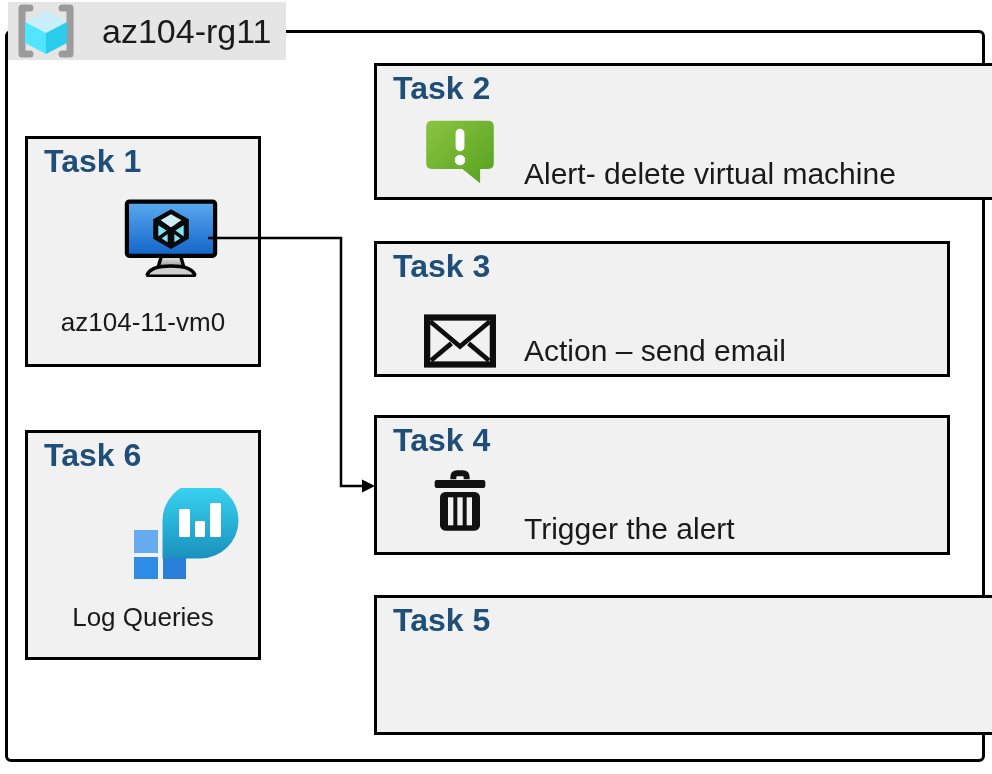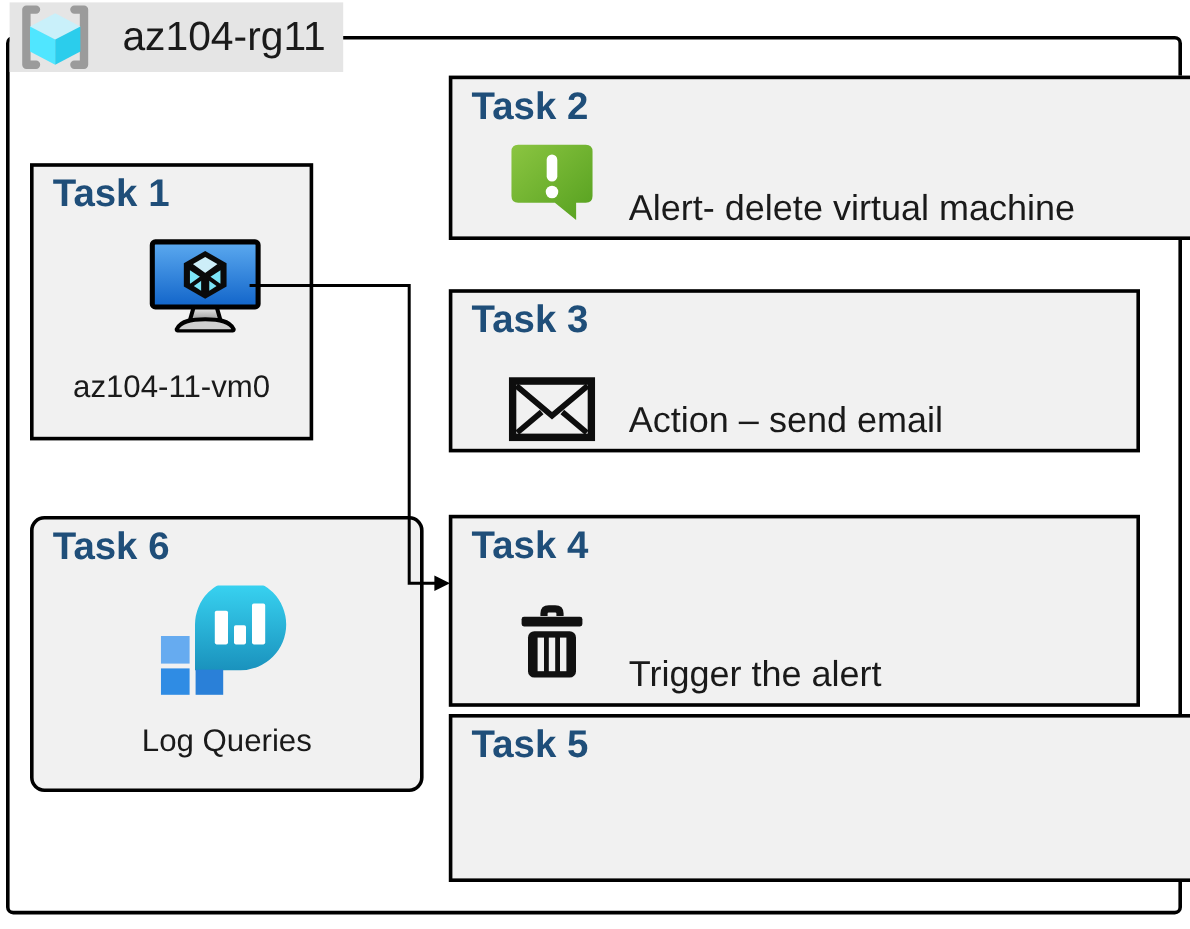--- a/index.html
+++ b/index.html
@@ -15,31 +15,31 @@
     background:#e5e5e5;padding:0 14px 0 2px;z-index:6;}
   .rg-label .rg-icon{width:72px;height:56px;flex:0 0 auto;}
   .rg-label .rg-title{font-size:34px;margin-left:20px;white-space:nowrap;color:#1a1a1a;}
 
   
   .task-box{position:absolute;background:#f1f1f1;border:3px solid #000;box-sizing:border-box;z-index:2;}
   .task-title{position:absolute;left:16px;top:4px;font-weight:bold;font-size:32px;color:#1f4e79;white-space:nowrap;}
 
   
   .box-t1{left:25px;top:136px;width:236px;height:231px;}
-  .box-t6{left:25px;top:430px;width:328px;height:230px;border-radius:12px;}
+  .box-t6{left:25px;top:430px;width:236px;height:230px;}
   .center-label{position:absolute;left:0;right:0;text-align:center;font-size:26px;color:#1a1a1a;white-space:nowrap;}
   .t1-icon{position:absolute;left:96px;top:60px;width:94px;height:78px;}
   .t1-name{bottom:26px;}
   .t6-icon{position:absolute;left:106px;top:55px;width:112px;height:92px;}
   .t6-name{bottom:24px;}
 
   
   .box-t2{left:374px;top:63px;width:664px;height:137px;}
   .box-t3{left:374px;top:241px;width:576px;height:136px;padding-left:48px;}
-  .box-t4{left:374px;top:429px;width:576px;height:160px;}
+  .box-t4{left:374px;top:415px;width:576px;height:140px;}
   .box-t5{left:374px;top:595px;width:661px;height:140px;}
   .row-content{position:absolute;left:44px;right:16px;top:36px;bottom:6px;
     display:flex;align-items:flex-end;gap:25px;}
   .row-content .task-label{font-size:30px;color:#1a1a1a;white-space:nowrap;}
   .icon-holder{flex:0 0 auto;display:flex;align-items:center;justify-content:center;width:78px;}
   .icon-holder svg{display:block;}
 
   
   .connector-svg{position:absolute;left:0;top:0;width:992px;height:774px;z-index:5;pointer-events:none;}
 </style>

